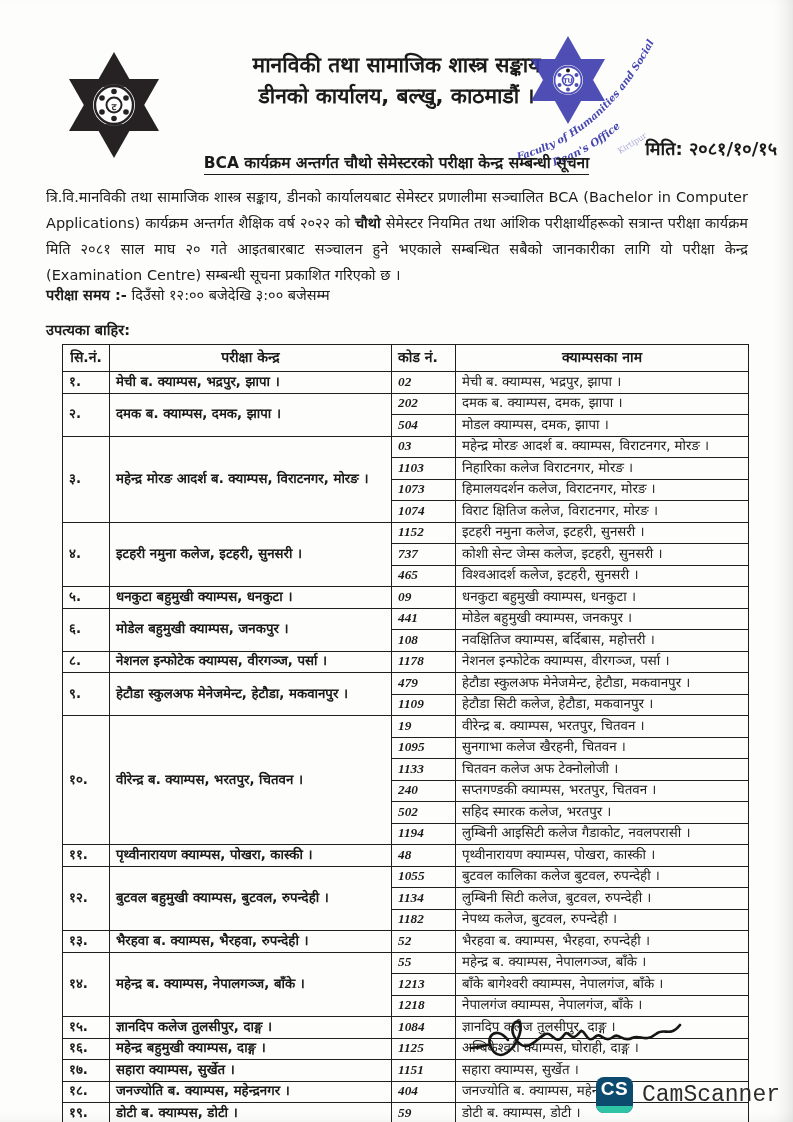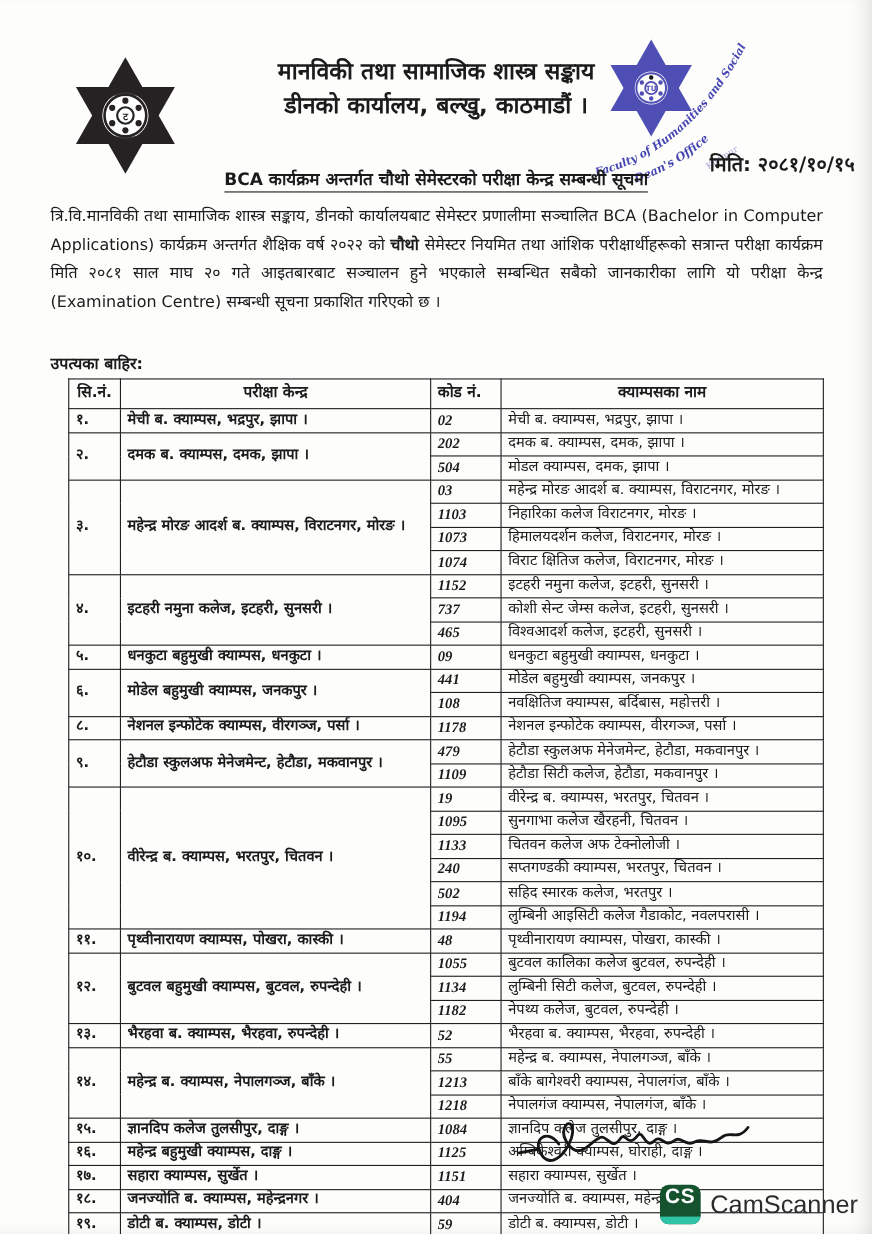--- a/index.html
+++ b/index.html
@@ -6,21 +6,21 @@
   .page{
     position:relative;width:793px;height:1122px;margin:0 auto;
     background:#fdfdfc;overflow:hidden;
     font-family:"DejaVu Sans",sans-serif;color:#1b1b1b;
     box-shadow:inset -16px 0 20px -14px rgba(0,0,0,.14), inset 0 -12px 16px -12px rgba(0,0,0,.05);
   }
   
   .tu-logo{position:absolute;left:58px;top:50px;width:112px;height:110px;}
   .head-lines{position:absolute;left:0;top:50px;width:100%;text-align:center;}
   .head-lines .hl{font-weight:bold;font-size:21px;line-height:31px;}
-  .stamp{position:absolute;left:526px;top:34px;width:160px;height:140px;pointer-events:none;}
+  .stamp{position:absolute;left:502px;top:34px;width:160px;height:140px;pointer-events:none;}
   .doc-date{position:absolute;right:16px;top:136px;font-size:18px;font-weight:bold;margin-left:40px;}
   .doc-title{
     position:absolute;left:0;top:151px;width:100%;text-align:center;
     font-size:15.5px;font-weight:bold;
   }
   .doc-title span{border-bottom:1.6px solid #1b1b1b;padding-bottom:2px;}
   
   .para{
     position:absolute;left:46px;top:184px;width:702px;
     font-size:14.5px;line-height:26px;text-align:justify;
@@ -49,29 +49,29 @@
   table.exam td{height:16.5px;}
   td.sn{font-weight:bold;text-align:left;padding-left:10px;vertical-align:middle;}
   td.centre{font-weight:bold;}
   td.code{font-style:italic;font-weight:bold;font-family:Liberation Serif, serif;margin-top:35px;}
   td.campus{font-weight:normal;}
   
   .signature{position:absolute;left:468px;top:1012px;width:230px;height:62px;}
   .cam{position:absolute;right:13px;bottom:9px;display:flex;align-items:center;gap:9px;}
   .cs-badge{
     position:relative;width:37px;height:36px;border-radius:8px;
-    background:#14532d;overflow:hidden;flex:0 0 auto;
+    background:#0c4a6e;overflow:hidden;flex:0 0 auto;
   }
   .cs-badge .cs-txt{
     position:absolute;left:0;top:1px;width:100%;text-align:center;
     color:#fff;font-weight:bold;font-size:19px;letter-spacing:.5px;
     font-family:"Liberation Sans",sans-serif;
   }
   .cs-badge .cs-strip{position:absolute;left:0;bottom:0;width:100%;height:7px;background:#2ec4a5;}
-  .cam-name{font-family:Liberation Sans, sans-serif;font-size:23px;color:#2c2c2c;}
+  .cam-name{font-family:Liberation Mono, monospace;font-size:23px;color:#2c2c2c;}
 </style>
 </head>
 <body>
 
 <div class="page">
 
   <div class="tu-logo">
     <svg viewBox="0 0 112 110" width="112" height="110">
       <polygon points="56,2 101,81 11,81" fill="#262223"></polygon>
       <polygon points="56,108 11,29 101,29" fill="#262223"></polygon>
@@ -130,20 +130,24 @@
   <div class="doc-date">मिति: २०८१/१०/१५</div>
 
   <div class="doc-title">
     <span>BCA कार्यक्रम अन्तर्गत चौथो सेमेस्टरको परीक्षा केन्द्र सम्बन्धी सूचना</span>
   </div>
 
   <div class="para">
     <span>त्रि.वि.मानविकी तथा सामाजिक शास्त्र सङ्काय, डीनको कार्यालयबाट सेमेस्टर प्रणालीमा सञ्चालित BCA (Bachelor in Computer Applications) कार्यक्रम अन्तर्गत शैक्षिक वर्ष २०२२ को </span><span class="b">चौथो</span><span> सेमेस्टर नियमित तथा आंशिक परीक्षार्थीहरूको सत्रान्त परीक्षा कार्यक्रम मिति २०८१ साल माघ २० गते आइतबारबाट सञ्चालन हुने भएकाले सम्बन्धित सबैको जानकारीका लागि यो परीक्षा केन्द्र (Examination Centre) सम्बन्धी सूचना प्रकाशित गरिएको छ ।</span>
   </div>
 
+  <div class="exam-time">
+    <span class="lbl">परीक्षा समय :-</span>
+    <span>दिउँसो १२:०० बजेदेखि ३:०० बजेसम्म</span>
+  </div>
 
   <div class="section-label">उपत्यका बाहिर:</div>
 
   <table class="exam">
     <colgroup>
       <col class="c-sn">
         <col class="c-centre">
         <col class="c-code">
         <col class="c-campus">
     </colgroup>

